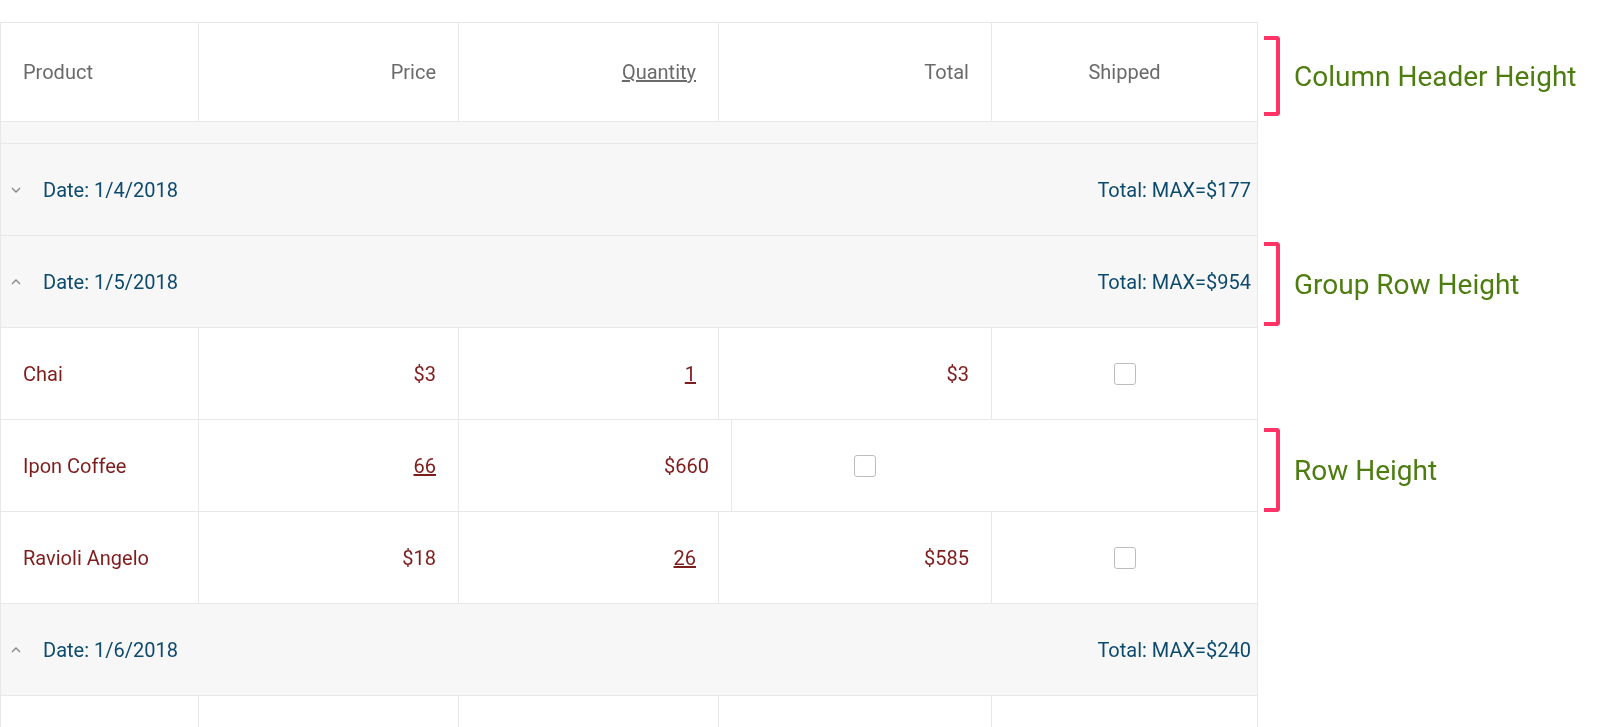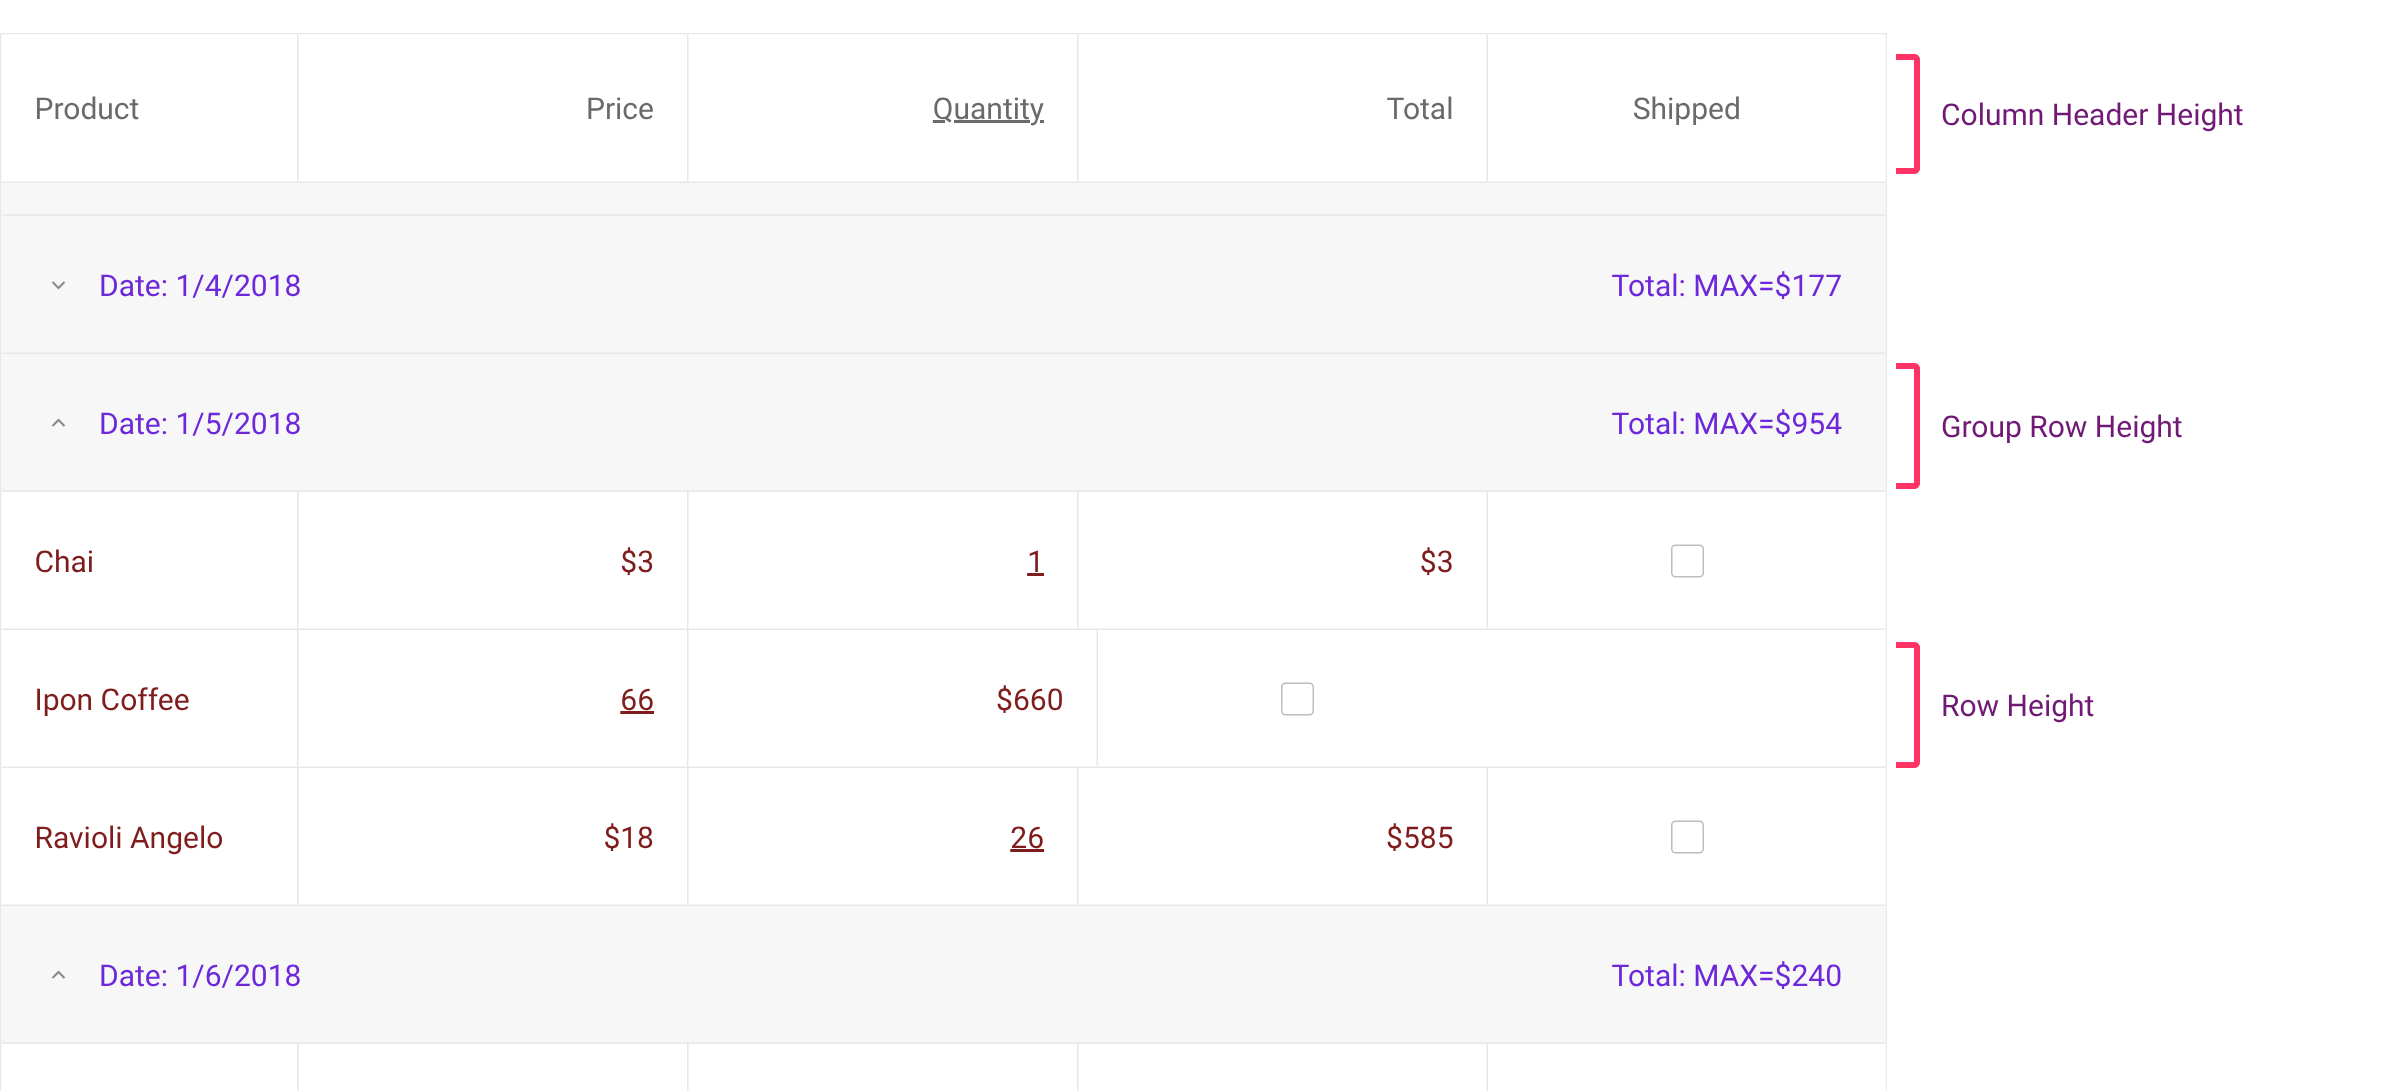--- a/index.html
+++ b/index.html
@@ -48,23 +48,23 @@
     height: 22px;
     background: #f7f7f7;
     border-bottom: 1px solid #e8e8e8;
   }
   .group-row {
     height: 92px;
     background: #f7f7f7;
     border-bottom: 1px solid #e8e8e8;
     display: flex;
     align-items: center;
-    padding: 0 29px;
+    padding: 0 6px;
     justify-content: space-between;
-    color: #6d28d9;
+    color: #0c4a6e;
   }
   .group-left {
     display: flex;
     align-items: center;
     gap: 18px;
   }
   .chevron {
     width: 18px;
     height: 18px;
     display: inline-flex;
@@ -112,22 +112,22 @@
     width: 16px;
     border-right: 4px solid #ff3366;
     border-top: 4px solid #ff3366;
     border-bottom: 4px solid #ff3366;
     border-top-right-radius: 4px;
     border-bottom-right-radius: 4px;
     margin-left: 6px;
     margin-right: 14px;
   }
   .anno-text {
-    color: #701a75;
-    font-size: 20px;
+    color: #4d7c0f;
+    font-size: 28px;
     white-space: nowrap;
   }
   .anno-header  { top: 14px; }
   .anno-header .bracket  { height: 80px; }
   .anno-group   { top: 220px; }
   .anno-group .bracket   { height: 84px; }
   .anno-row     { top: 406px; }
   .anno-row .bracket     { height: 84px; }
 </style>
 </head>

